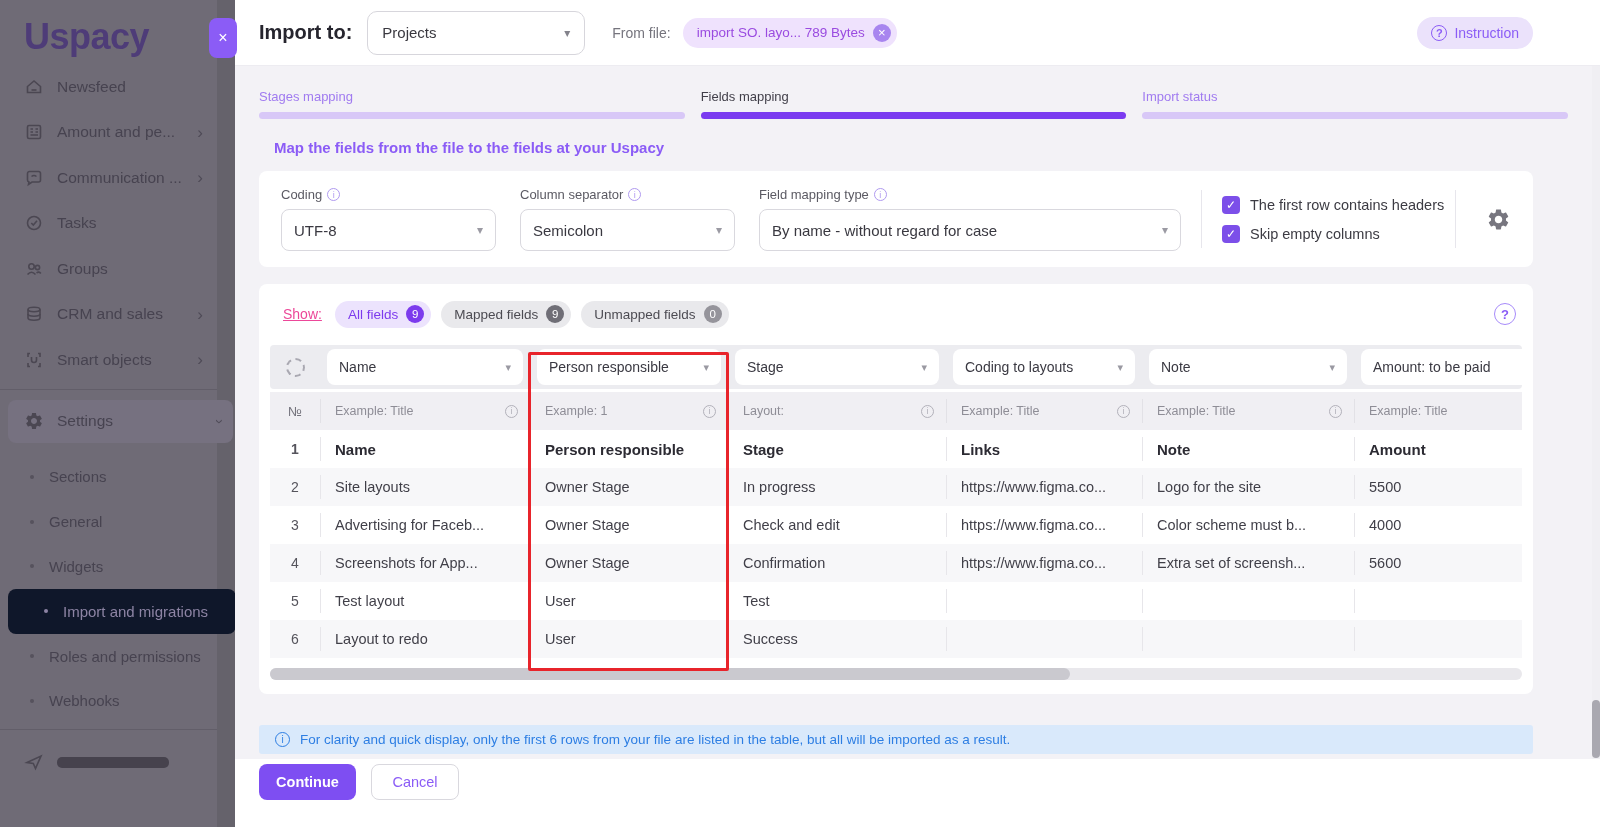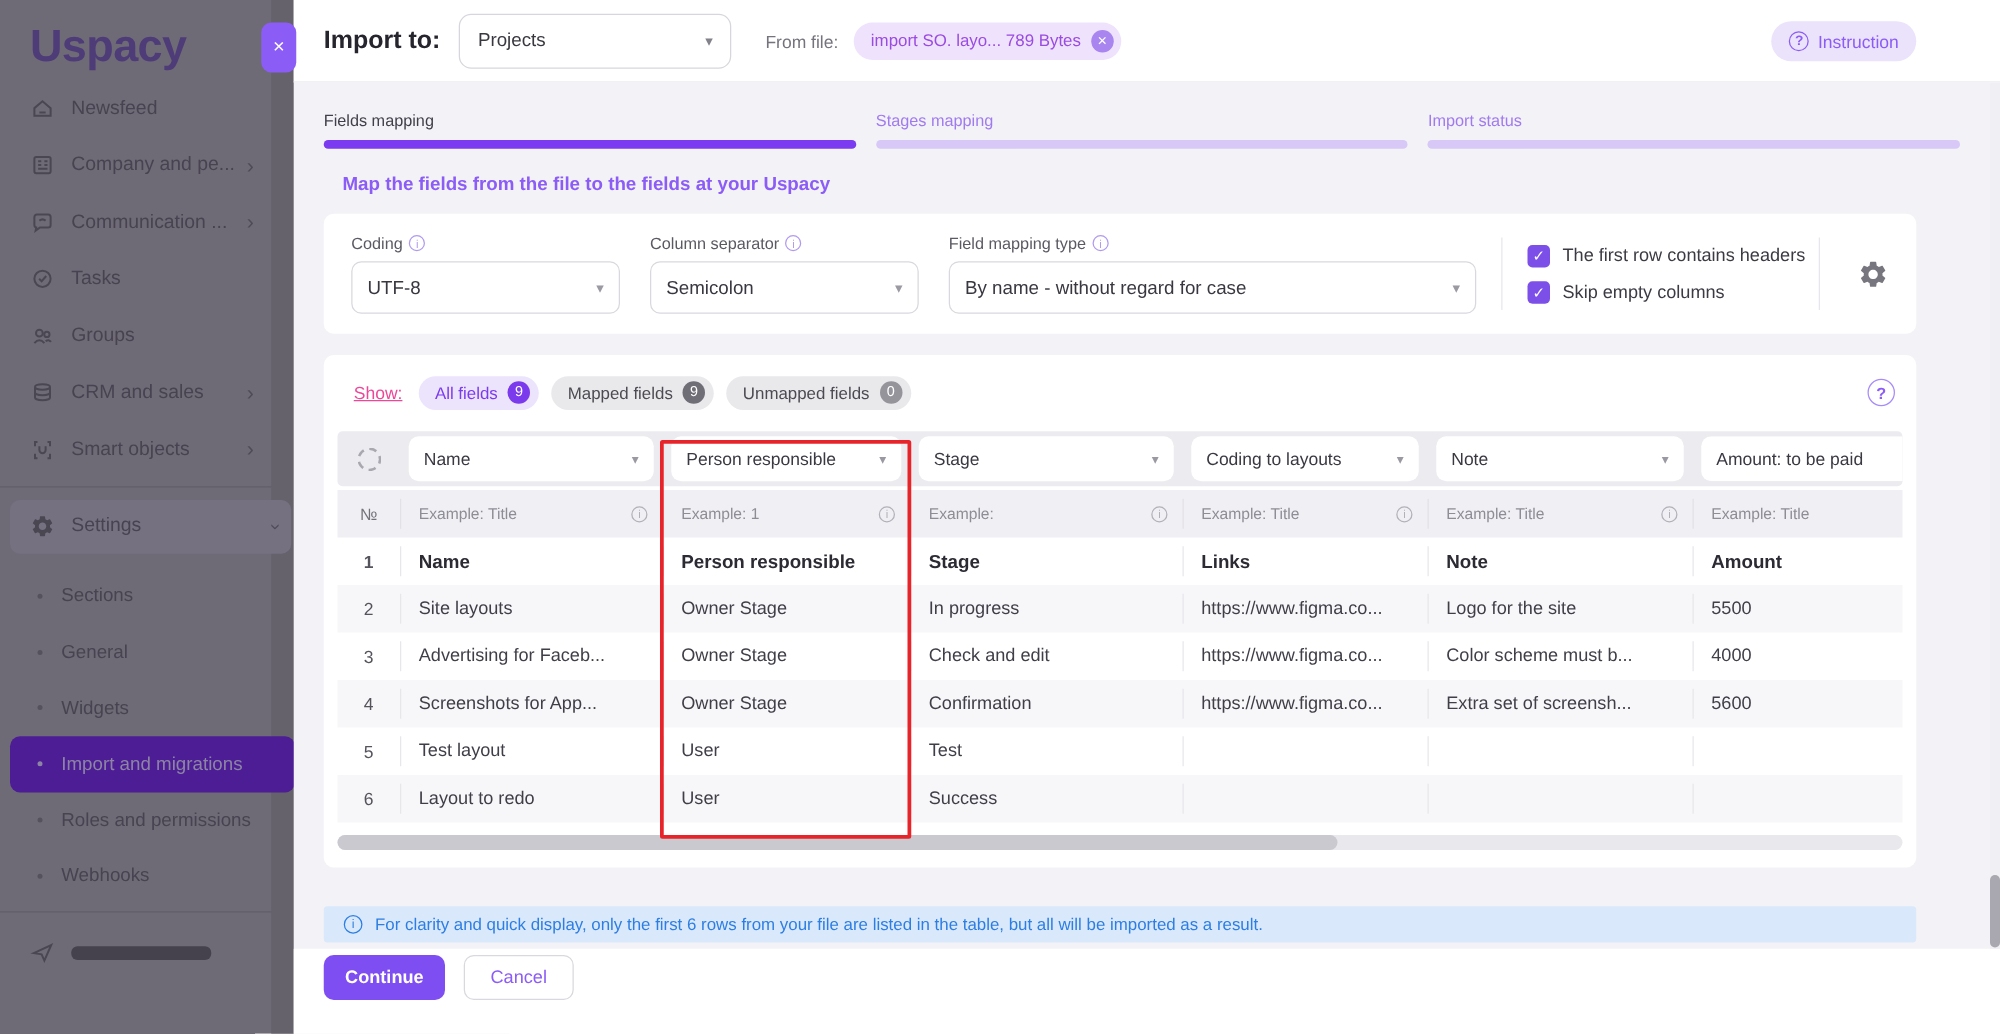--- a/index.html
+++ b/index.html
@@ -12,21 +12,21 @@
   .nav-item{height:45.5px;display:flex;align-items:center;padding:0 14px 0 24px;color:#474350;font-size:15.5px;}
   .nav-item svg{margin-right:13px;flex:none;}
   .chev-r{margin-left:auto;color:#4f4b57;font-size:17px;line-height:1;}
   .chev-d{margin-left:auto;color:#4f4b57;font-size:15px;display:inline-block;transform:rotate(90deg);}
   .sb-div{height:1px;background:#625e69;margin:6px 0;}
   .settings-row{background:#767180;border-radius:8px;margin:10px -16px 4px 8px;padding:0 10px 0 16px;height:43px;display:flex;align-items:center;color:#474350;font-size:15.5px;}
   .settings-row svg{margin-right:13px;flex:none;}
   .sub{height:44.8px;display:flex;align-items:center;padding:0 14px 0 30px;color:#474350;font-size:15px;}
   .sub .dot{width:4px;height:4px;border-radius:50%;background:#56525d;margin-right:15px;flex:none;}
   .sub.first{margin-top:12px;}
-  .sub.active{background:#4c1d95;border-radius:8px;margin:0 -19px 0 8px;padding-left:22px;color:#8d84a4;}
+  .sub.active{background:#0f172a;border-radius:8px;margin:0 -19px 0 8px;padding-left:36px;color:#8d84a4;}
   .sub.active .dot{background:#8d84a4;}
   .partial-row{display:flex;align-items:center;padding:16px 14px 0 24px;color:#474350;}
   .partial-bar{width:112px;height:11px;border-radius:5px;background:#46424d;margin-left:13px;}
   
   .modal{position:absolute;left:235px;top:0;width:1365px;height:827px;background:#f3f2f6;}
   .m-header{position:absolute;top:0;left:0;right:0;height:66px;background:#fff;border-bottom:1px solid #edecf1;display:flex;align-items:center;padding:0 67px 0 24px;box-sizing:border-box;z-index:2;}
   .h-title{font-size:20px;font-weight:700;color:#26252e;margin-right:15px;}
   .h-select{width:218px;height:44px;border:1px solid #d7d6dc;border-radius:10px;display:flex;align-items:center;padding:0 14px;box-sizing:border-box;font-size:15px;color:#39383f;background:#fff;}
   .h-select .chev{margin-left:auto;color:#83828b;font-size:12px;}
   .h-from{margin-left:27px;font-size:14px;color:#75747d;}
@@ -122,21 +122,21 @@
             <path d="M3.5 9.5 L10 4 L16.5 9.5 V15.5 H3.5 Z"></path>
             <path d="M7.5 13 H12.5"></path>
           </svg>
         <span>Newsfeed</span>
       </div>
       <div class="nav-item">
         <svg width="20" height="20" viewBox="0 0 20 20" fill="none" stroke="#4b4752" stroke-width="1.6">
             <rect x="3.5" y="3.5" width="13" height="13" rx="1.5"></rect>
             <path d="M6.5 7 H9 M6.5 10 H9 M11.5 7 H14 M11.5 10 H14 M6.5 13 H14"></path>
           </svg>
-        <span>Company and pe...</span>
+        <span>Amount and pe...</span>
         <span class="chev-r">›</span>
       </div>
       <div class="nav-item">
         <svg width="20" height="20" viewBox="0 0 20 20" fill="none" stroke="#4b4752" stroke-width="1.6">
             <path d="M3.5 5.5 A2 2 0 0 1 5.5 3.5 H14.5 A2 2 0 0 1 16.5 5.5 V12 A2 2 0 0 1 14.5 14 H8 L4.5 16.5 L5 14 A2 2 0 0 1 3.5 12 Z"></path>
             <path d="M7.5 8.5 Q10 6.5 12.5 8.5"></path>
           </svg>
         <span>Communication ...</span>
         <span class="chev-r">›</span>
       </div>
@@ -231,26 +231,26 @@
         <span class="chip-x">×</span>
       </div>
       <div class="instruction">
         <span class="q">?</span>
         <span>Instruction</span>
       </div>
     </div>
 
     <div class="m-body">
       <div class="steps">
+        <div class="step">
+          <div class="lbl">Stages mapping</div>
+          <div class="bar"></div>
+        </div>
         <div class="step active">
           <div class="lbl">Fields mapping</div>
-          <div class="bar"></div>
-        </div>
-        <div class="step">
-          <div class="lbl">Stages mapping</div>
           <div class="bar"></div>
         </div>
         <div class="step">
           <div class="lbl">Import status</div>
           <div class="bar"></div>
         </div>
       </div>
 
       <div class="page-title">Map the fields from the file to the fields at your Uspacy</div>
 
@@ -365,21 +365,21 @@
           <div class="c0">№</div>
           <div class="c1 ec">
               <span>Example: Title</span>
               <span class="inf">i</span>
             </div>
           <div class="c2 ec">
               <span>Example: 1</span>
               <span class="inf">i</span>
             </div>
           <div class="c3 ec">
-              <span>Example:</span>
+              <span>Layout:</span>
               <span class="inf">i</span>
             </div>
           <div class="c4 ec">
               <span>Example: Title</span>
               <span class="inf">i</span>
             </div>
           <div class="c5 ec">
               <span>Example: Title</span>
               <span class="inf">i</span>
             </div>

